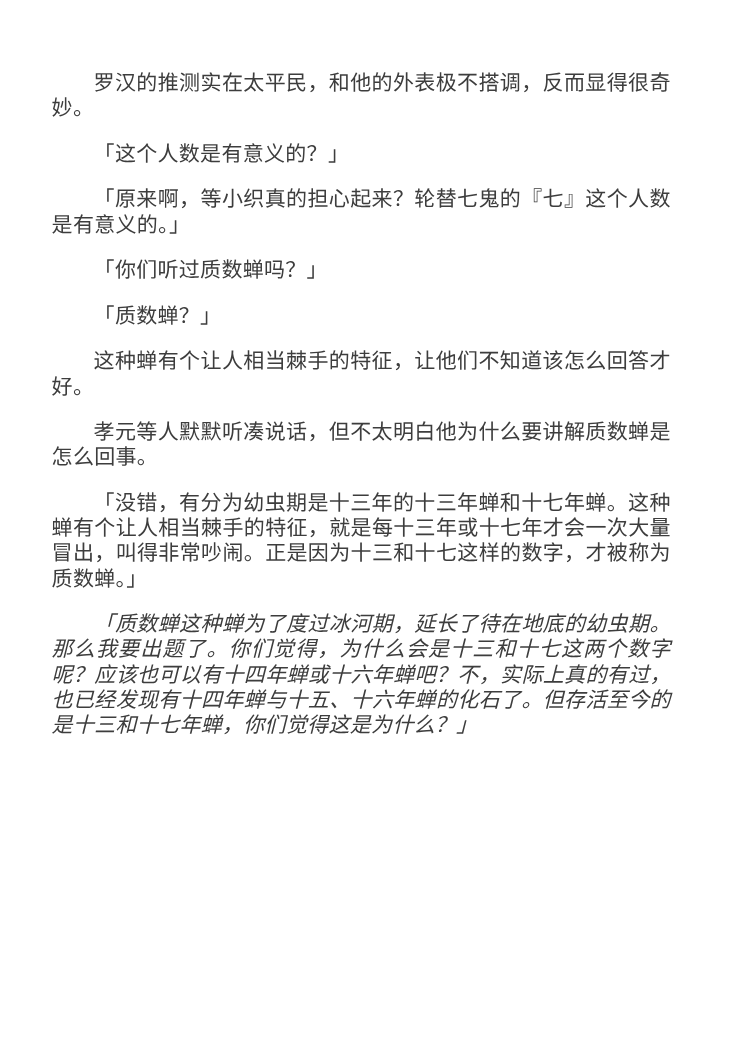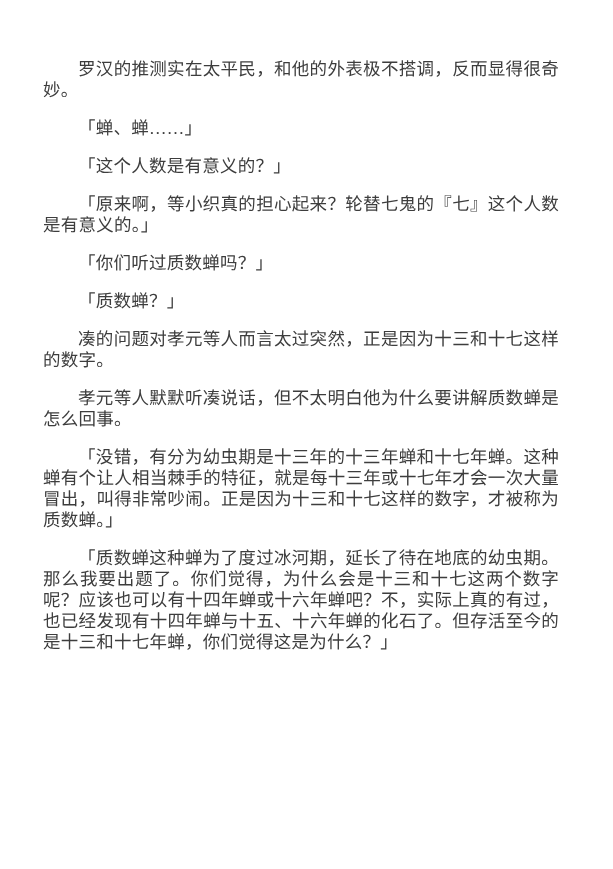--- a/index.html
+++ b/index.html
@@ -25,29 +25,29 @@
   }
   .page p {
     margin: 0 0 17px 0;
     text-indent: 2em;
     text-align: justify;
     letter-spacing: 0.25px;
     word-break: break-all;
   }
   .page p:last-child {
     margin-bottom: 0;
+    font-style: italic;
   }
 </style>
 </head>
 <body>
 
 <div class="page">
   <p>罗汉的推测实在太平民，和他的外表极不搭调，反而显得很奇妙。</p>
-  <p>「蝉、蝉……」</p>
   <p>「这个人数是有意义的？」</p>
   <p>「原来啊，等小织真的担心起来？轮替七鬼的『七』这个人数是有意义的。」</p>
   <p>「你们听过质数蝉吗？」</p>
   <p>「质数蝉？」</p>
-  <p>凑的问题对孝元等人而言太过突然，正是因为十三和十七这样的数字。</p>
+  <p>这种蝉有个让人相当棘手的特征，让他们不知道该怎么回答才好。</p>
   <p>孝元等人默默听凑说话，但不太明白他为什么要讲解质数蝉是怎么回事。</p>
   <p>「没错，有分为幼虫期是十三年的十三年蝉和十七年蝉。这种蝉有个让人相当棘手的特征，就是每十三年或十七年才会一次大量冒出，叫得非常吵闹。正是因为十三和十七这样的数字，才被称为质数蝉。」</p>
   <p>「质数蝉这种蝉为了度过冰河期，延长了待在地底的幼虫期。那么我要出题了。你们觉得，为什么会是十三和十七这两个数字呢？应该也可以有十四年蝉或十六年蝉吧？不，实际上真的有过，也已经发现有十四年蝉与十五、十六年蝉的化石了。但存活至今的是十三和十七年蝉，你们觉得这是为什么？」</p>
 </div>
 
 </body></html>

